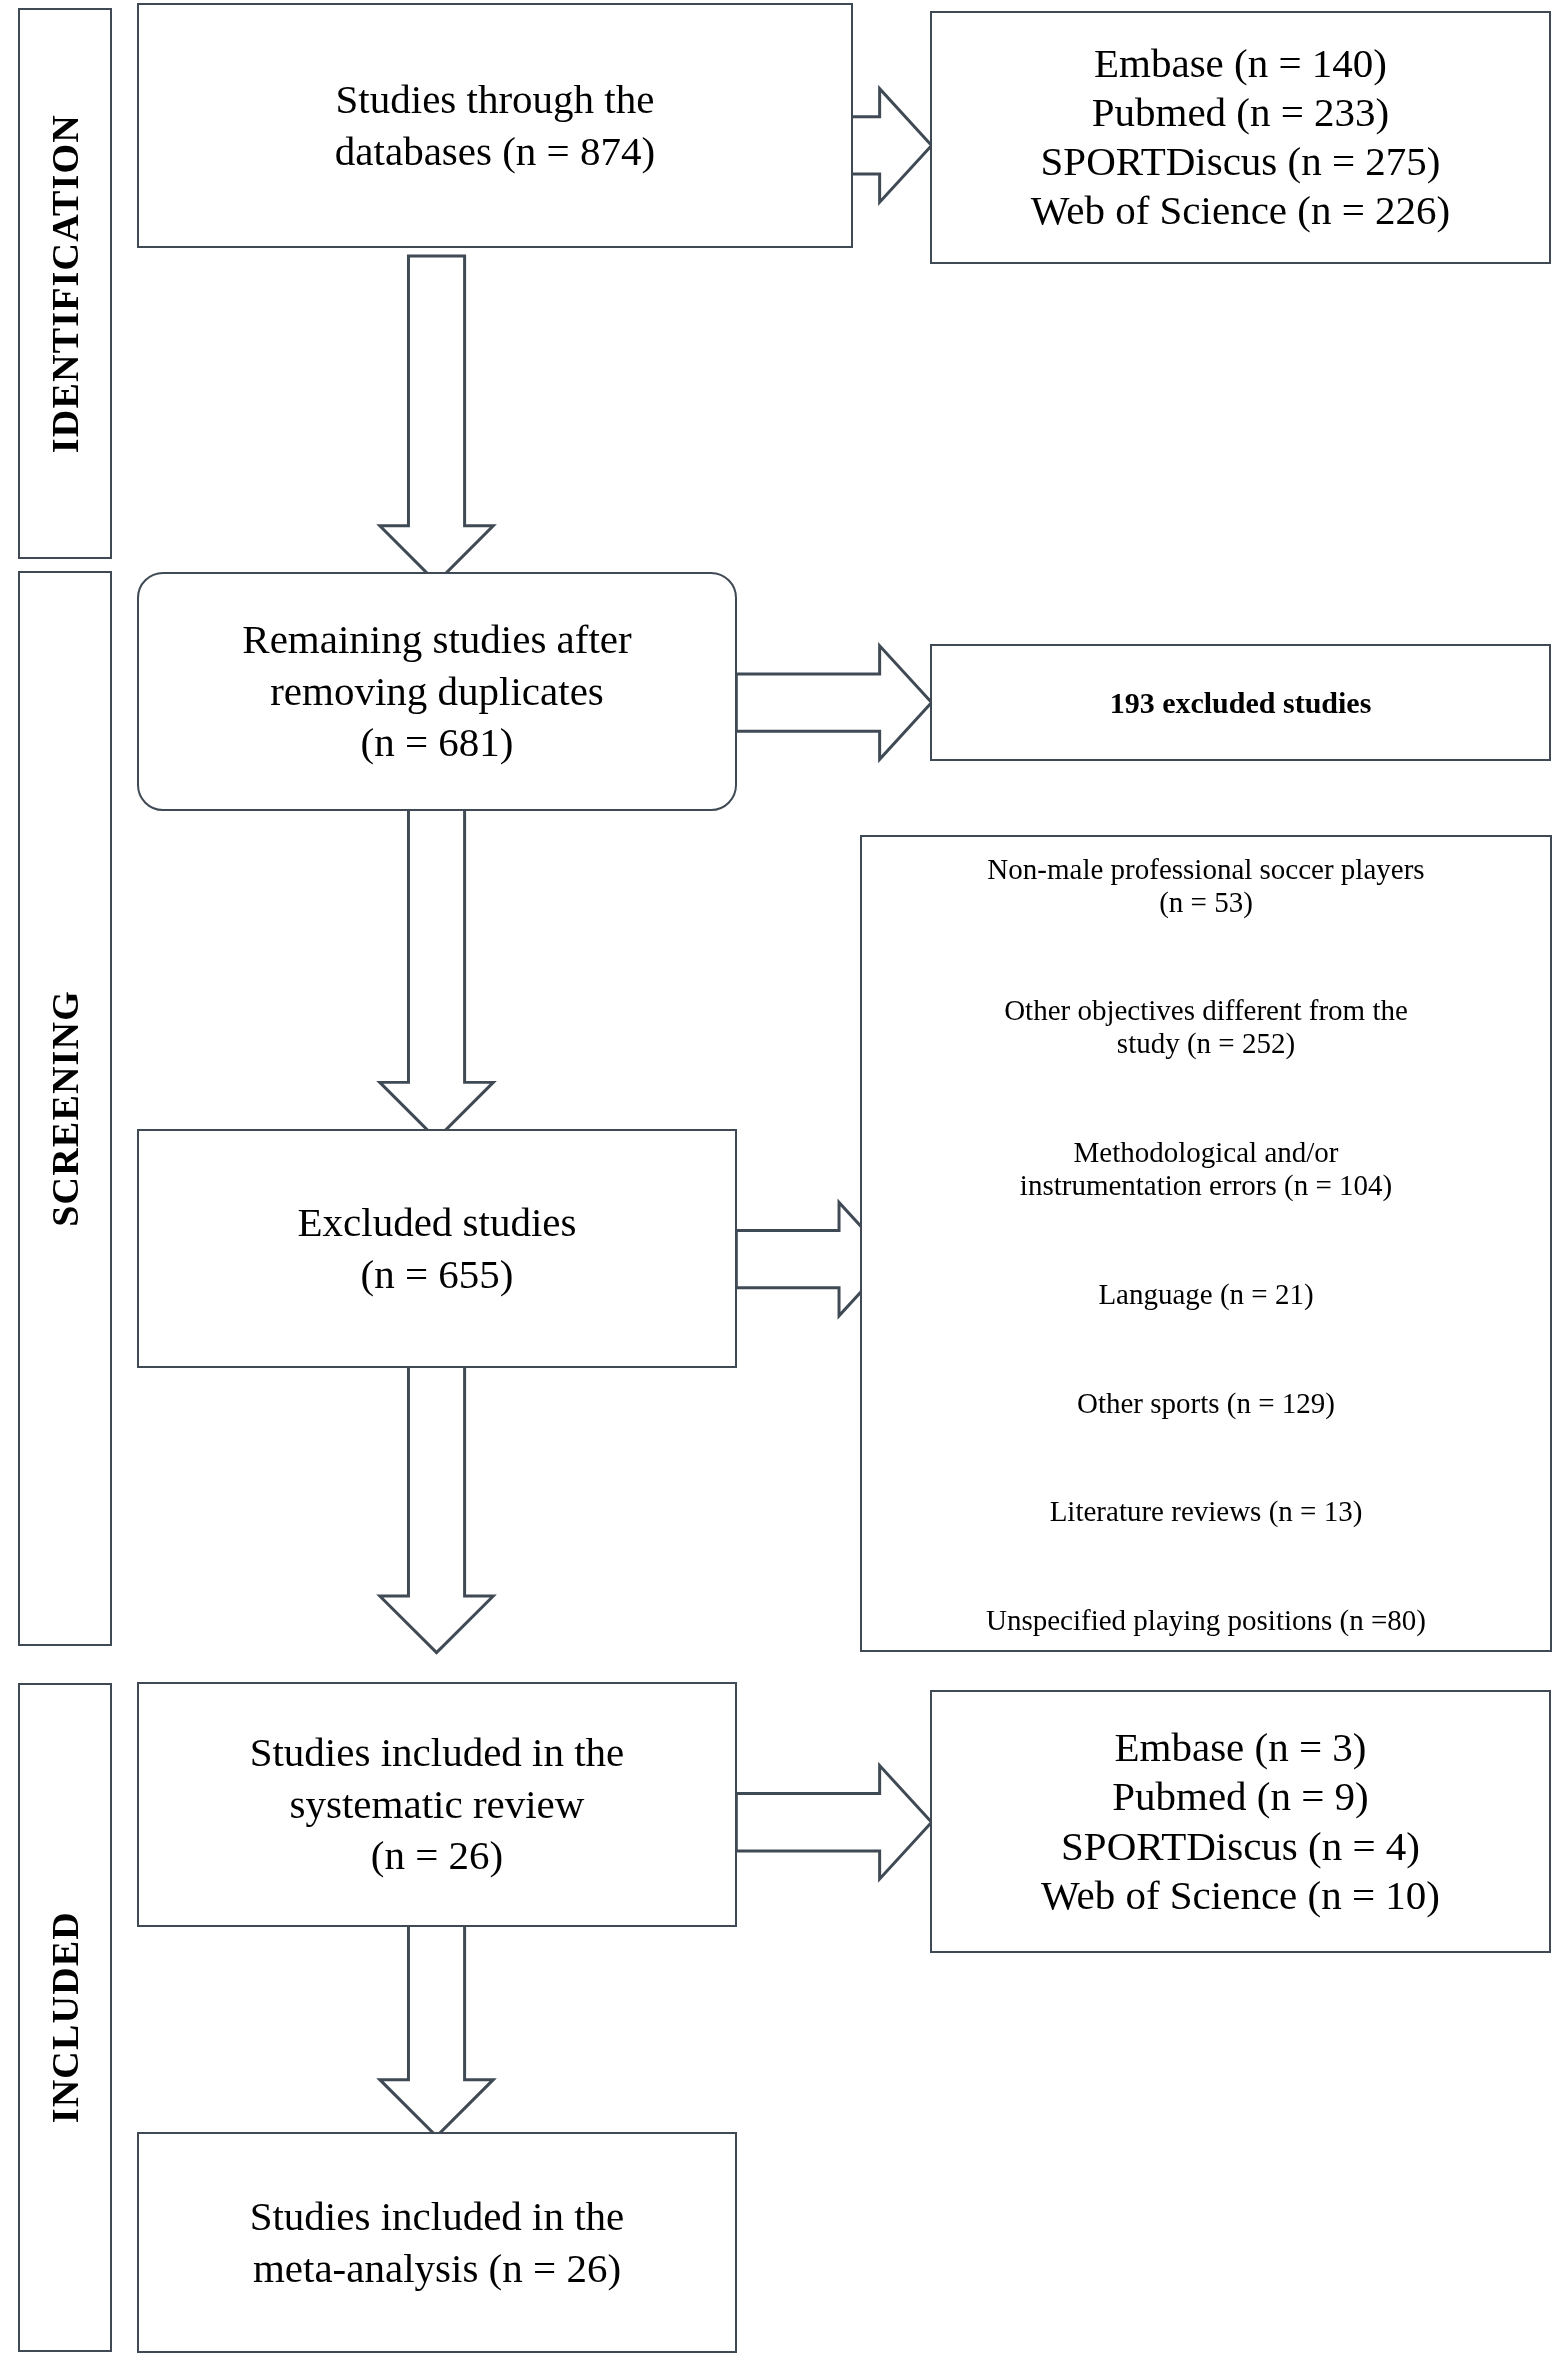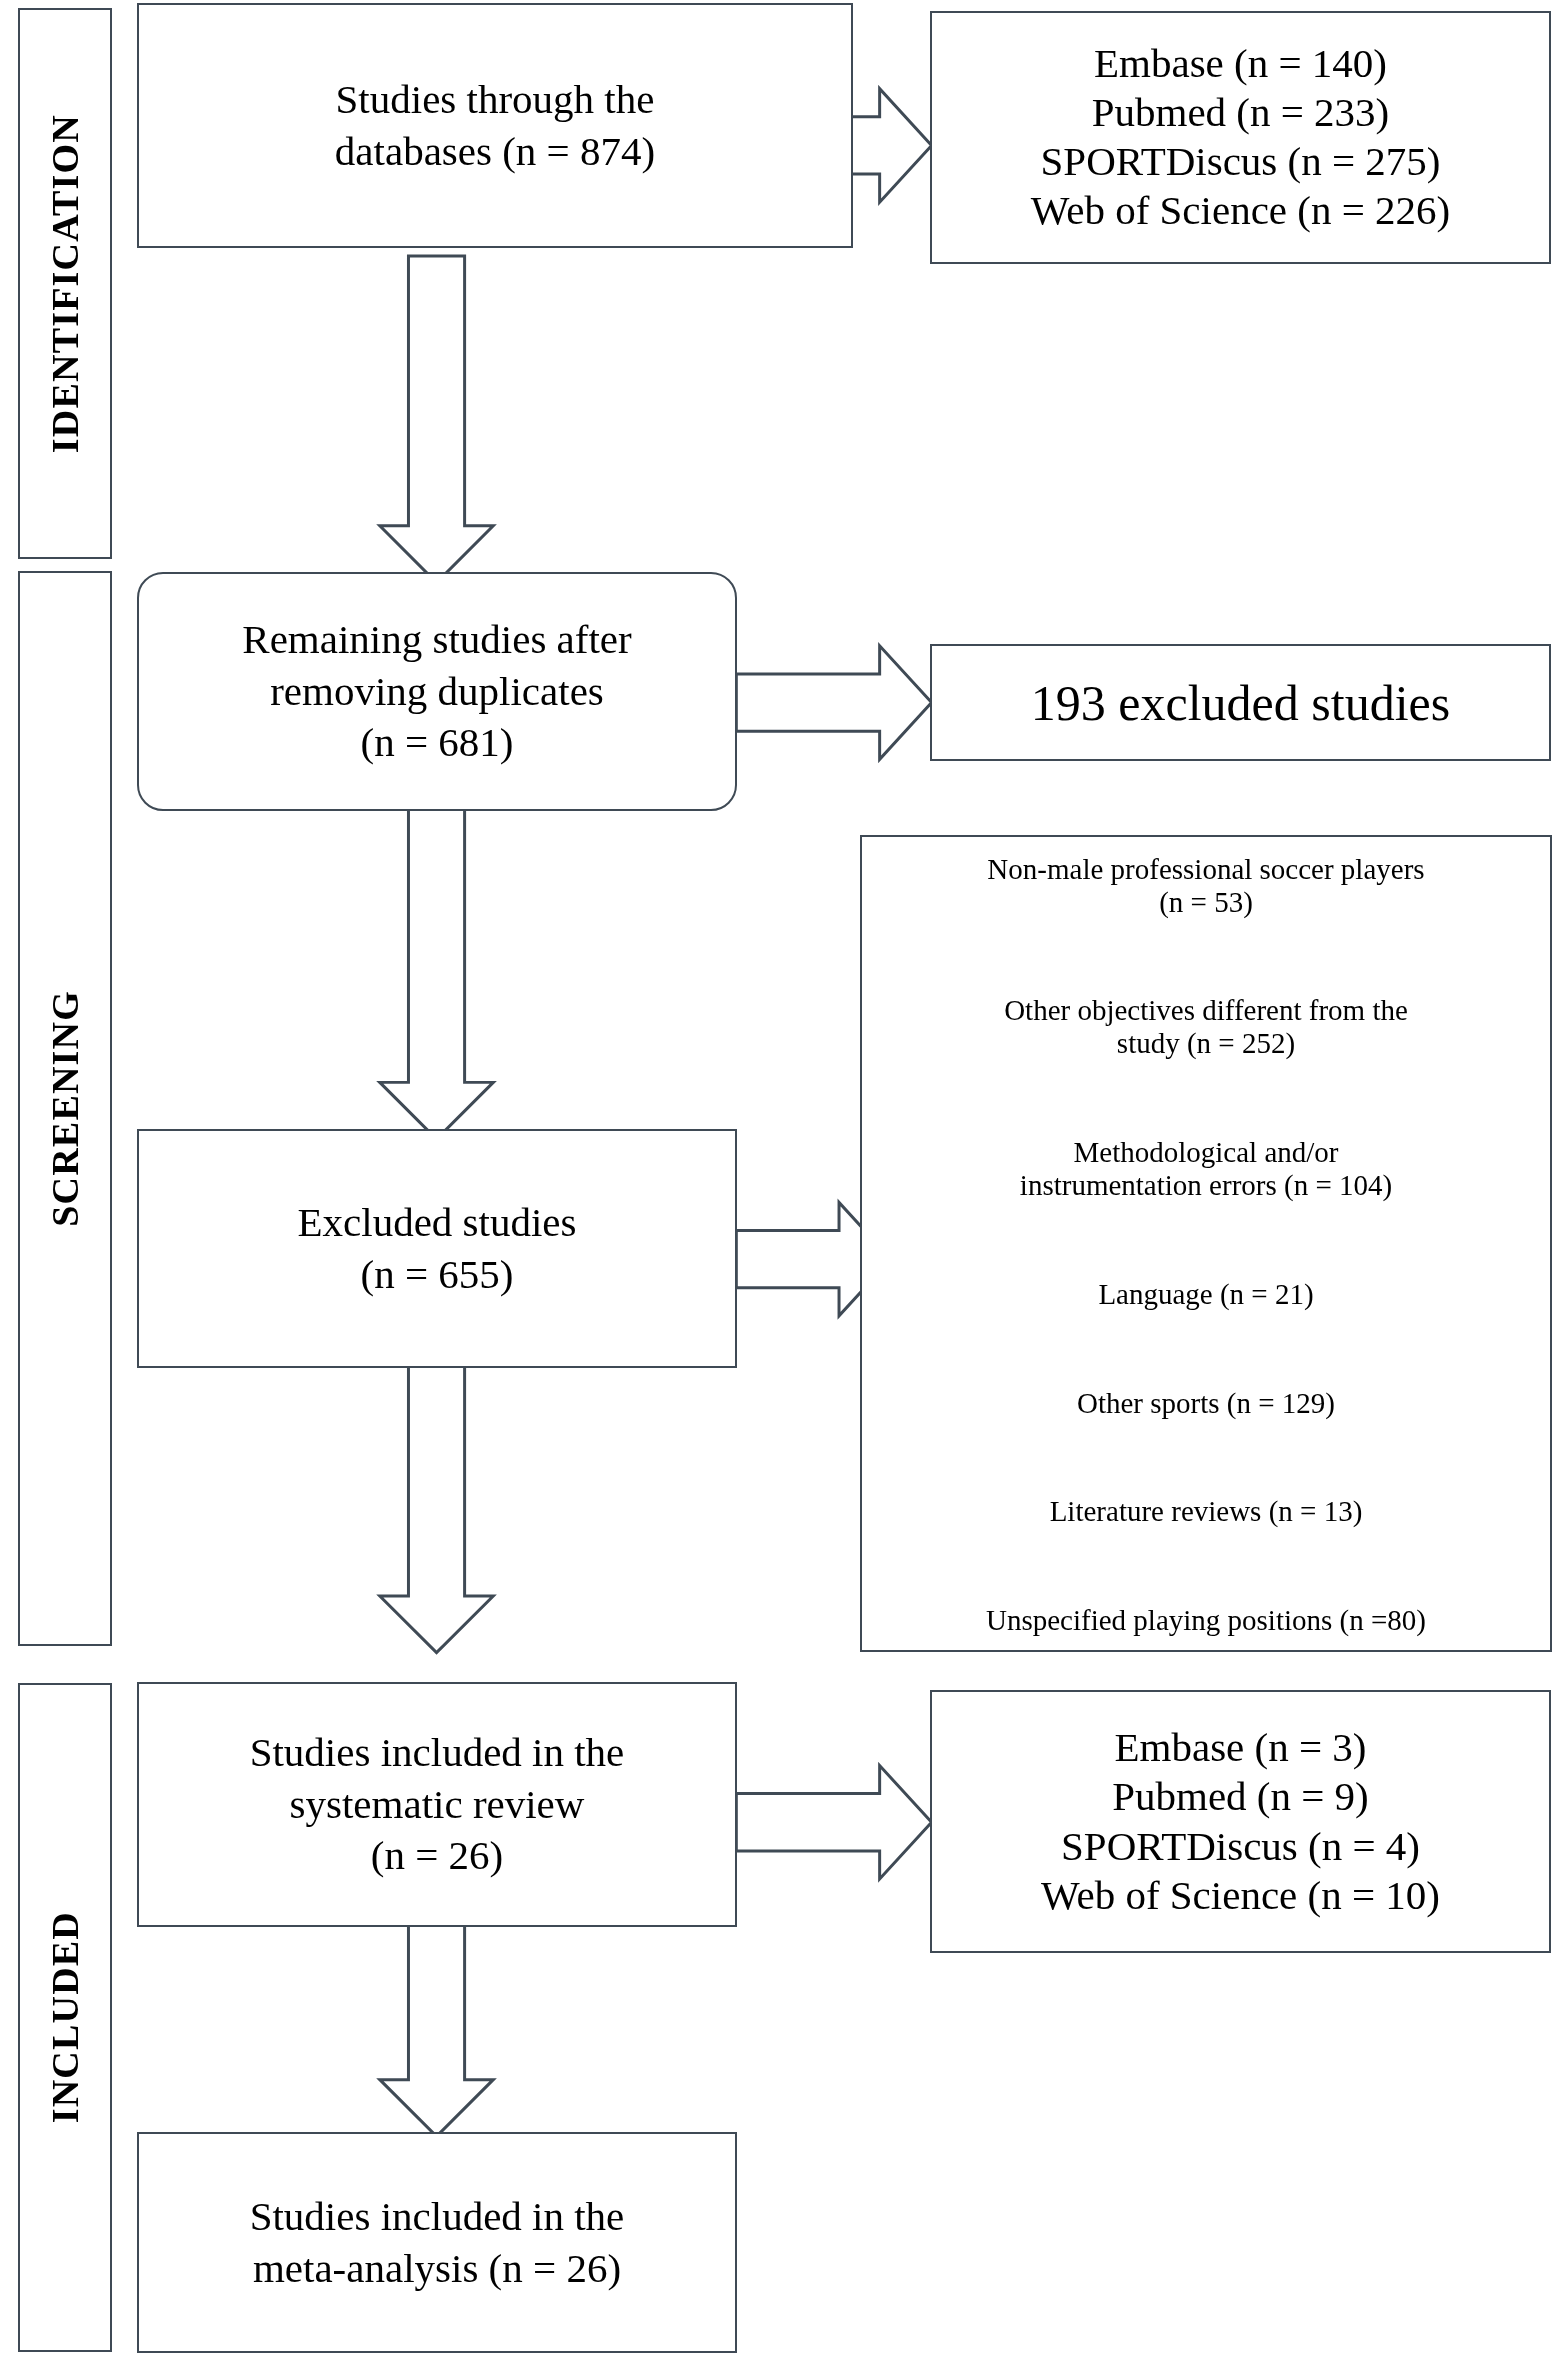--- a/index.html
+++ b/index.html
@@ -45,21 +45,21 @@
     align-items: center;
     justify-content: center;
     text-align: center;
   }
   .node .line {
     display: block;
     white-space: nowrap;
   }
   .n-main .line { font-size: 41px; line-height: 1.26; }
   .n-db .line   { font-size: 41px; line-height: 1.20; }
-  .n-bold .line { font-size: 50px; font-weight: 400; line-height: 1.2; }
+  .n-bold .line { font-size: 30px; font-weight: 700; line-height: 1.2; }
   .n-reasons {
     justify-content: space-between;
     padding: 15.5px 8.4px 13px 8.4px;
   }
   .n-reasons .reason {
     font-size: 29px;
     line-height: 1.14;
     width: 100%;
     text-align: center;
   }

